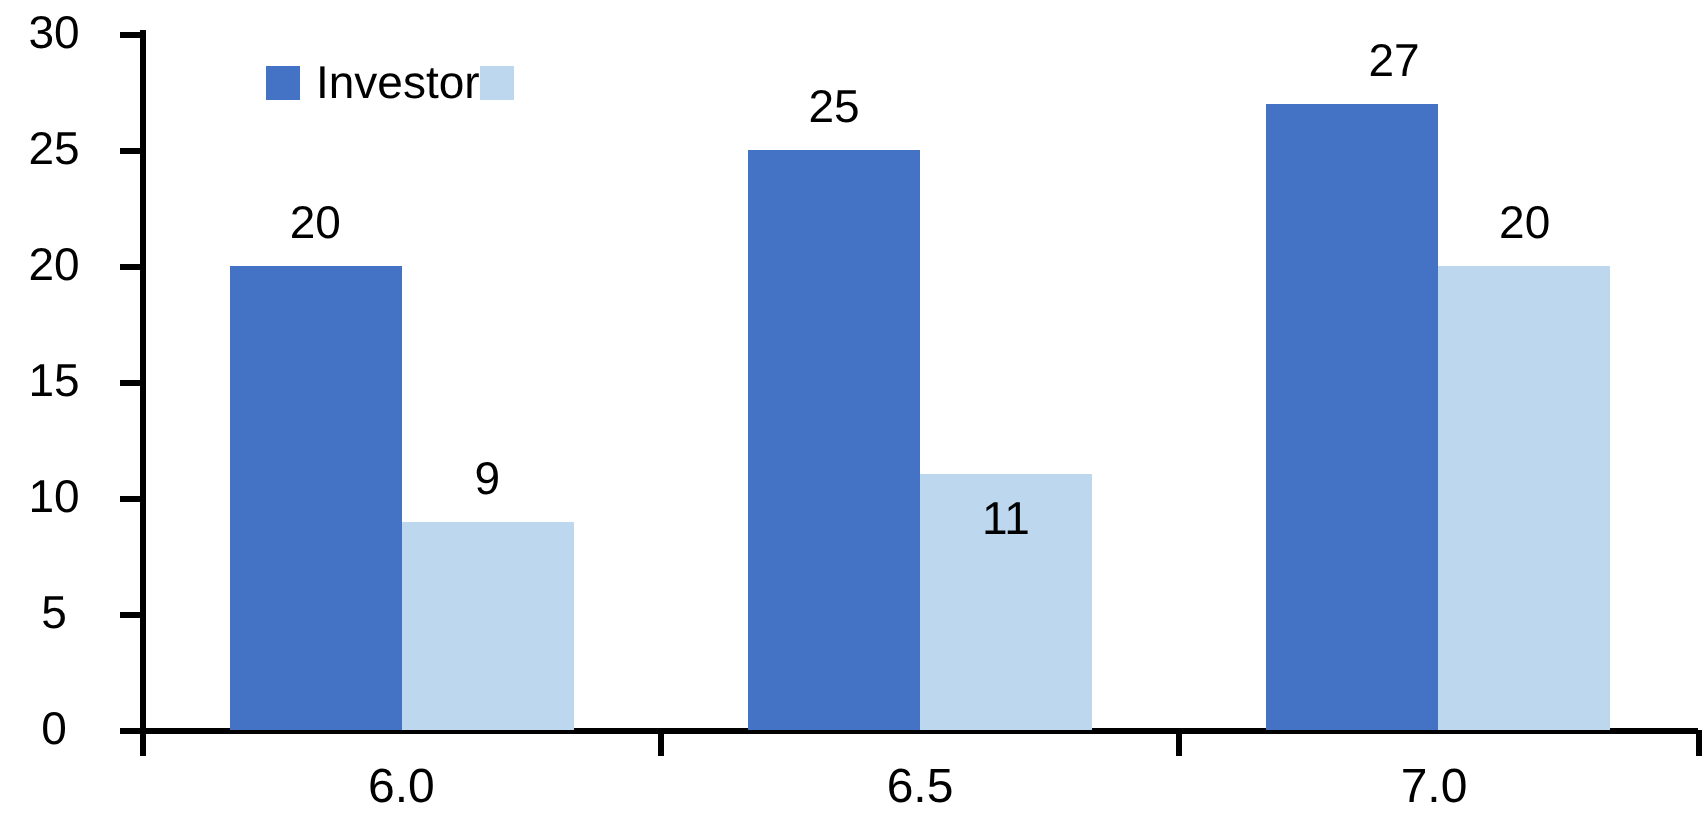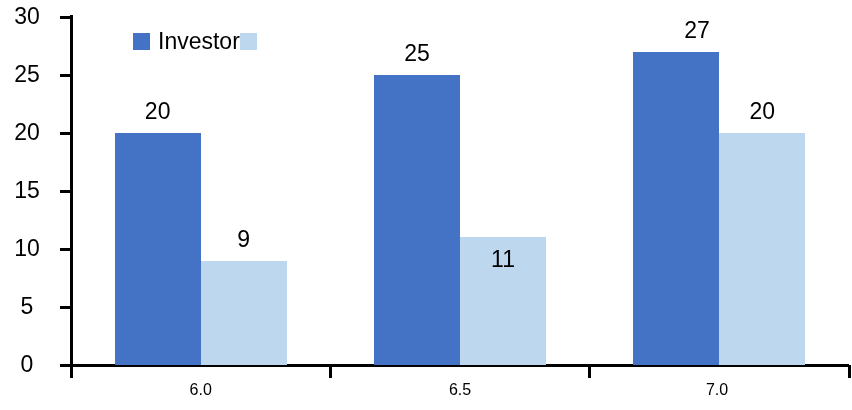--- a/index.html
+++ b/index.html
@@ -57,21 +57,21 @@
   .x-tick {
     position: absolute;
     top: 365px;
     width: 3px;
     height: 13px;
     background: #000000;
   }
   .x-label {
     position: absolute;
     top: 382px;
-    font-size: 16px;
+    font-size: 24px;
     color: #000000;
     text-align: center;
     line-height: 1;
     transform: translateX(-50%);
     white-space: nowrap;
   }
 
   
   .bar {
     position: absolute;

